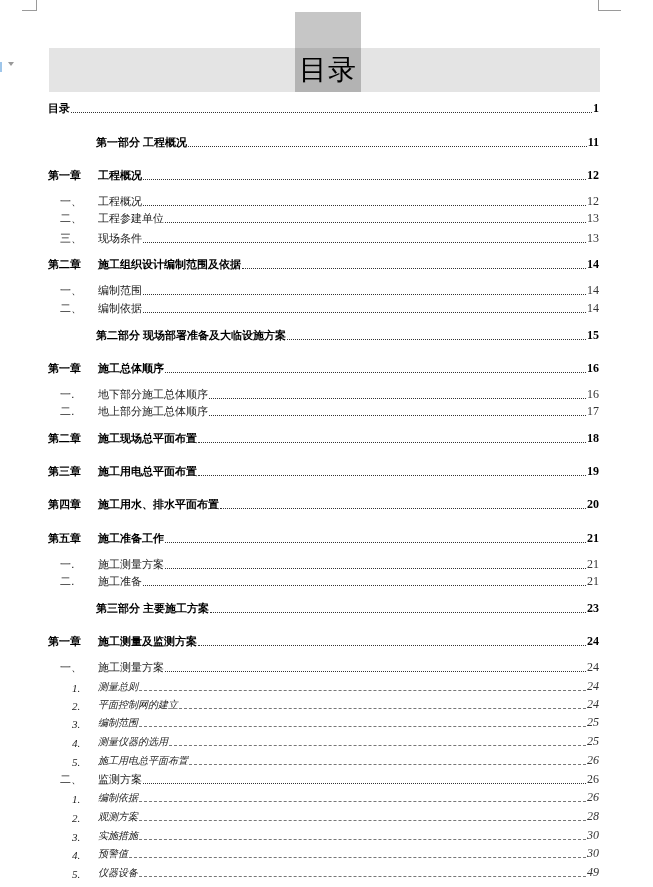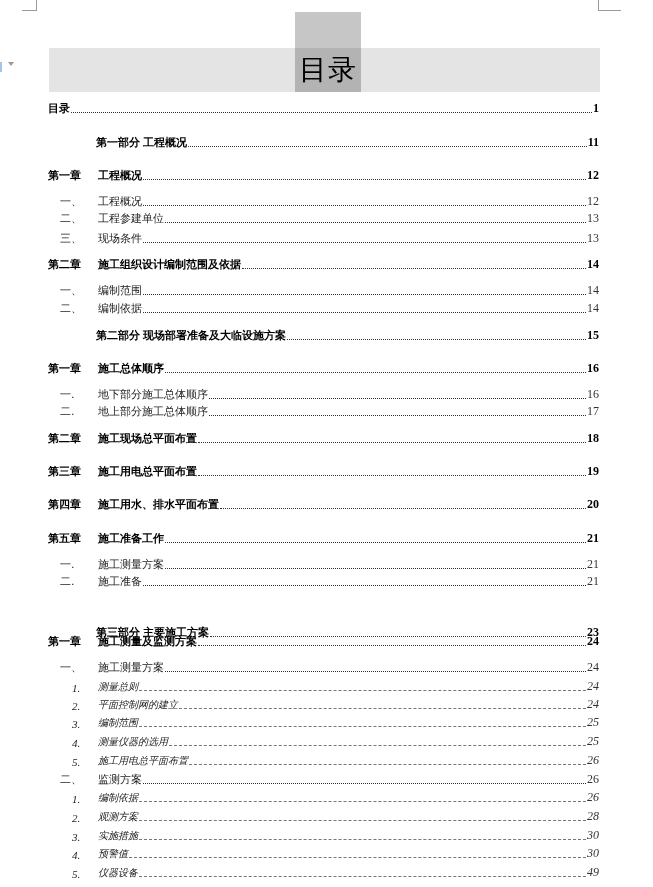--- a/index.html
+++ b/index.html
@@ -156,21 +156,21 @@
       <span class="label">施工测量方案</span>
       <span class="leader"></span>
       <span class="page">21</span>
     </div>
     <div class="row lvl1" style="top: 573px;">
       <span class="num">二.</span>
       <span class="label">施工准备</span>
       <span class="leader"></span>
       <span class="page">21</span>
     </div>
-    <div class="row lvl0 part" style="top: 624px; justify-content: center;">
+    <div class="row lvl0 part" style="top: 600px; justify-content: center;">
       <span class="num">第三部分</span>
       <span class="label">主要施工方案</span>
       <span class="leader"></span>
       <span class="page">23</span>
     </div>
     <div class="row lvl0" style="top: 633px;">
       <span class="num">第一章</span>
       <span class="label">施工测量及监测方案</span>
       <span class="leader"></span>
       <span class="page">24</span>

